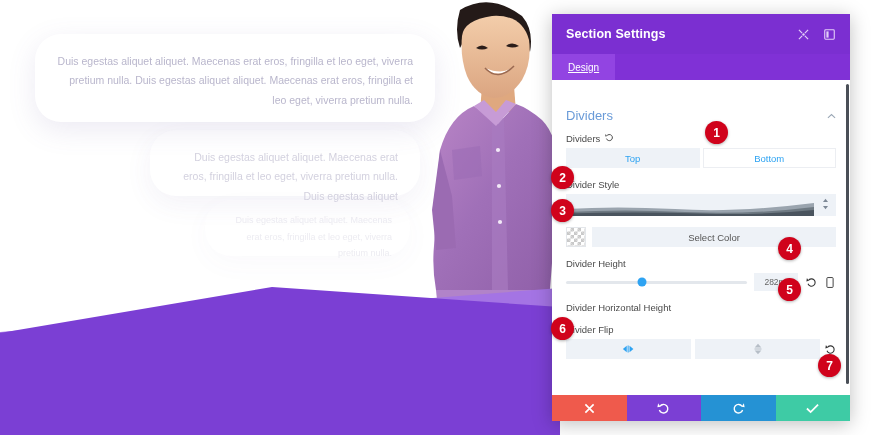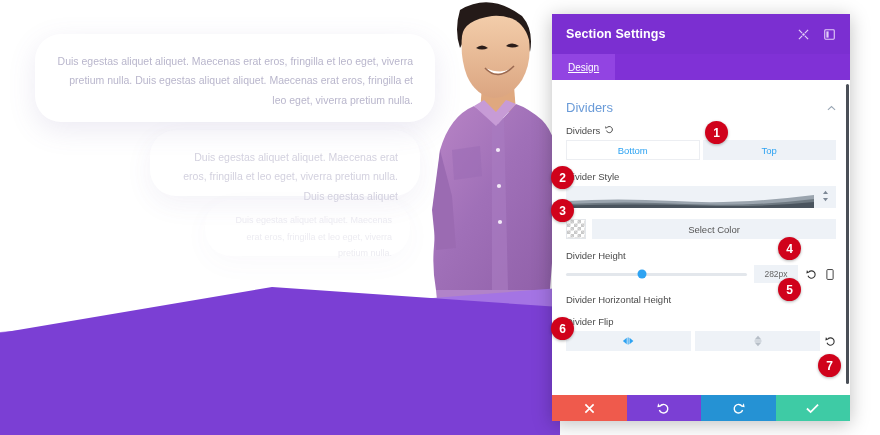--- a/index.html
+++ b/index.html
@@ -43,21 +43,21 @@
   #headIcons{margin-left:auto;display:flex;gap:12px;align-items:center;}
   .hicon{width:14px;height:14px;display:flex;align-items:center;justify-content:center;
          color:#e6d5f7;font-size:10px;cursor:pointer;}
   .hicon svg{display:block;}
 
   #tabs{background:#8031d6;height:26px;display:flex;align-items:stretch;}
   .tab{display:flex;align-items:center;padding:0 16px;color:#eddcfb;font-size:10px;cursor:pointer;}
   .tab.active{background:#9244e2;color:#fff;text-decoration:underline;}
 
   #panelBody{flex:1;position:relative;overflow:hidden;background:#fff;}
-  #scroller{position:absolute;inset:0;padding:4px 14px;box-sizing:border-box;}
+  #scroller{position:absolute;inset:0;padding:12px 14px;box-sizing:border-box;}
 
   #sectionTitle{display:flex;align-items:center;padding:16px 0 10px 0;}
   #sectionTitle .st-label{color:#6a9bd8;font-size:13px;}
   #sectionTitle .chev{margin-left:auto;color:#9aa7b5;font-size:9px;}
 
   .field{margin-bottom:11px;}
   .flabel{font-size:9.5px;color:#4a4a4a;margin-bottom:4px;display:flex;align-items:center;gap:5px;}
   .reset{color:#4a4a4a;font-size:9px;display:inline-block;}
 
   .seg{display:flex;gap:3px;}
@@ -220,22 +220,22 @@
           <div class="flabel">
             <span>Dividers</span>
             <span class="reset">
               <svg width="9" height="9" viewBox="0 0 10 10">
                 <path d="M2 3.2 A3.4 3.4 0 1 1 1.6 6.2" stroke="#4a4a4a" stroke-width="1.1" fill="none"></path>
                 <path d="M0.6 1 L2.2 3.4 L0.2 3.9 Z" fill="#4a4a4a"></path>
               </svg>
             </span>
           </div>
           <div class="seg">
+            <div class="opt active">Top</div>
             <div class="opt">Bottom</div>
-            <div class="opt active">Top</div>
           </div>
         </div>
 
         <div class="field">
           <div class="flabel">Divider Style</div>
           <div id="styleSelect">
             <div class="prev">
               <svg width="100%" height="100%" viewBox="0 0 250 22" preserveAspectRatio="none">
                 <rect width="250" height="22" fill="#eef2f7"></rect>
                 <path d="M0 15 Q50 12 110 15 Q170 19 250 9 L250 22 L0 22 Z" fill="#9aa4ae"></path>

